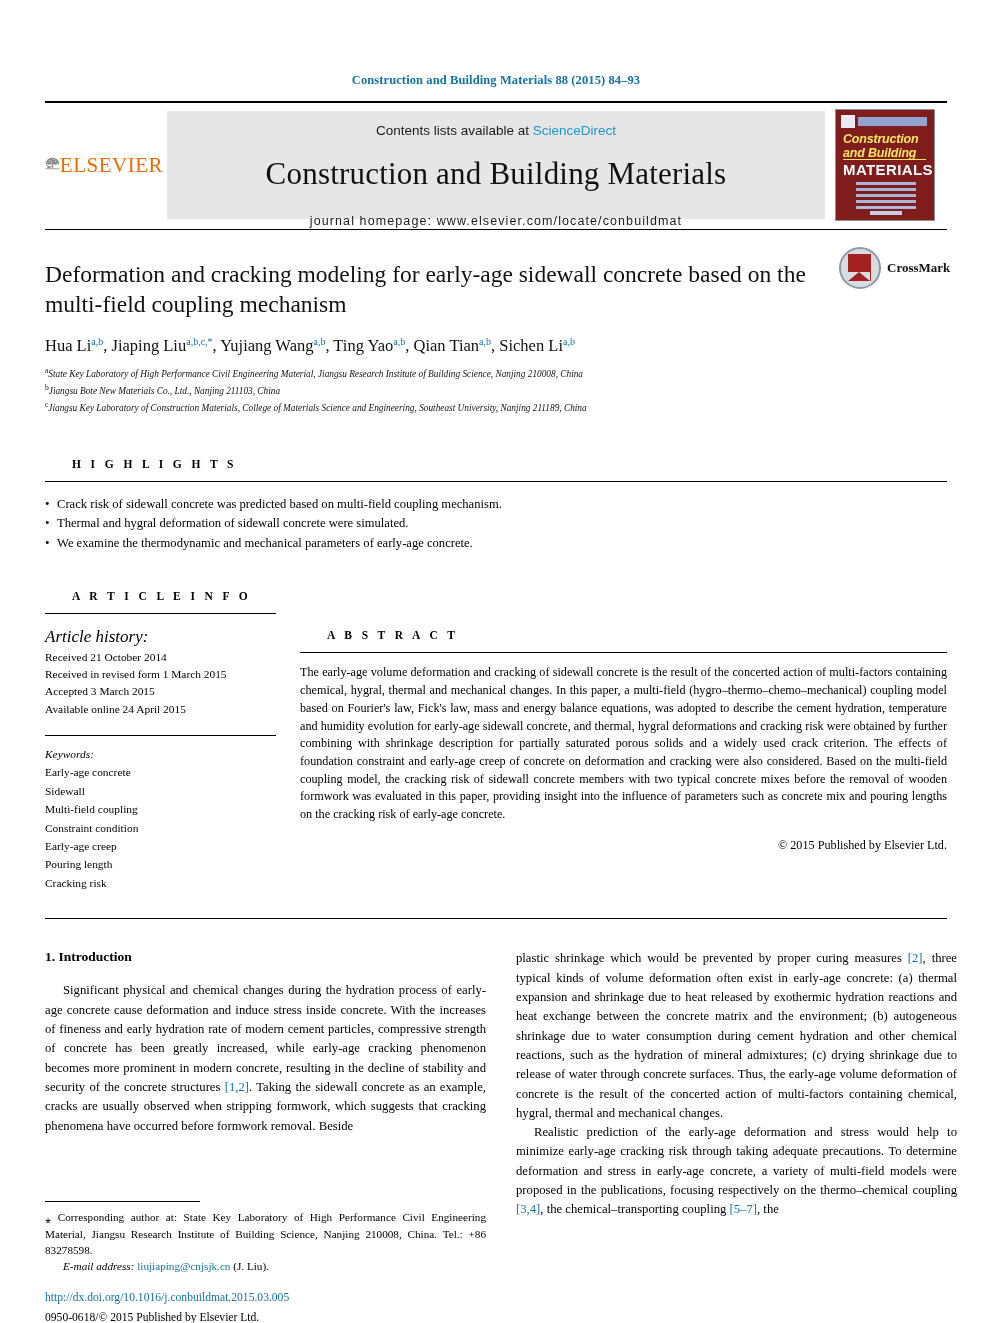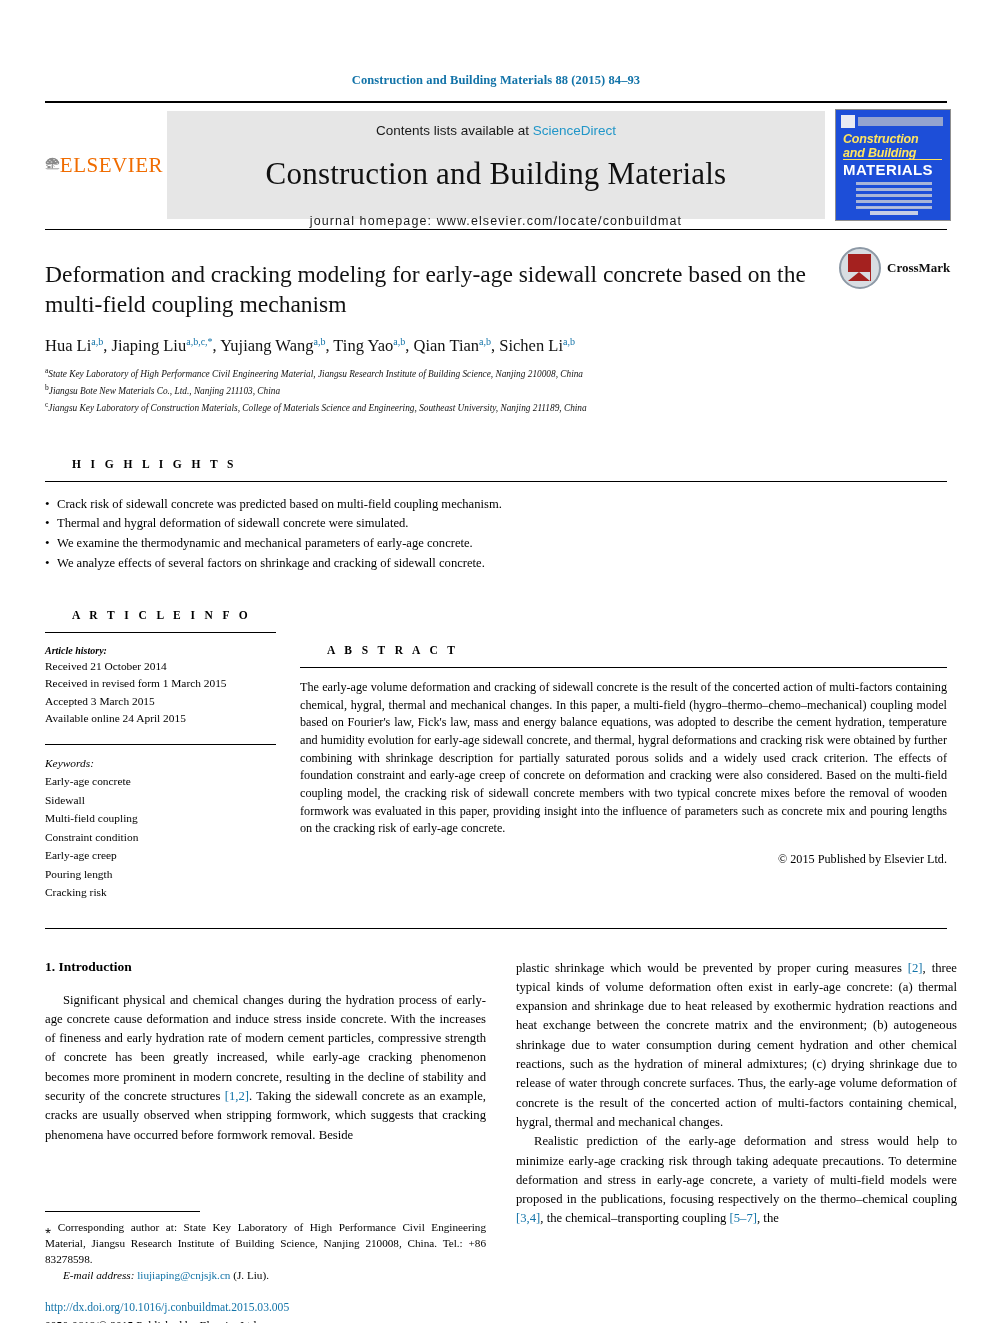--- a/index.html
+++ b/index.html
@@ -95,23 +95,23 @@
     letter-spacing: 1.1px;
     margin-top: 22px;
   }
   .cover-thumb {
     width: 118px;
     flex: 0 0 118px;
     padding: 6px 0 8px 6px;
     box-sizing: border-box;
   }
   .cover-inner {
-    width: 116px;
+    width: 100px;
     height: 112px;
-    background: #1d4ed8;
+    background: #7f1d1d;
     border: 1px solid #8f8f8f;
     box-sizing: border-box;
     position: relative;
     overflow: hidden;
   }
   .cover-topbar {
     position: absolute;
     left: 22px; top: 7px; right: 7px; height: 9px;
     background: #93a3cf;
   }
@@ -297,23 +297,22 @@
     padding-left: 2px;
   }
   .thin-rule {
     border-top: 1px solid #000;
     margin-top: 11px;
   }
   .hist-block { padding-top: 10px; }
   .hist-title {
     font-family: "Liberation Serif", serif;
     font-style: italic;
-    font-size: 10px;
+    font-size: 17px;
     line-height: 1.5;
-    font-weight: bold;
   }
   .hist-line {
     font-family: "Liberation Serif", serif;
     font-size: 11.4px;
     line-height: 1.5;
   }
   .kw-rule {
     border-top: 1px solid #000;
     margin-top: 17px;
   }
@@ -509,21 +508,20 @@
     </div>
   </div>
 
   <div class="highlights">
     <div class="section-head">H I G H L I G H T S</div>
     <div class="hl-rule"></div>
     <ul class="hl-list">
       <li>Crack risk of sidewall concrete was predicted based on multi-field coupling mechanism.</li>
       <li>Thermal and hygral deformation of sidewall concrete were simulated.</li>
       <li>We examine the thermodynamic and mechanical parameters of early-age concrete.</li>
-      <li>We analyze effects of several factors on shrinkage and cracking of sidewall concrete.</li>
     </ul>
   </div>
 
   <div class="info-abstract">
 
     <div class="col-info">
       <div class="section-head">A R T I C L E  I N F O</div>
       <div class="thin-rule"></div>
       <div class="hist-block">
         <div class="hist-title">Article history:</div>

